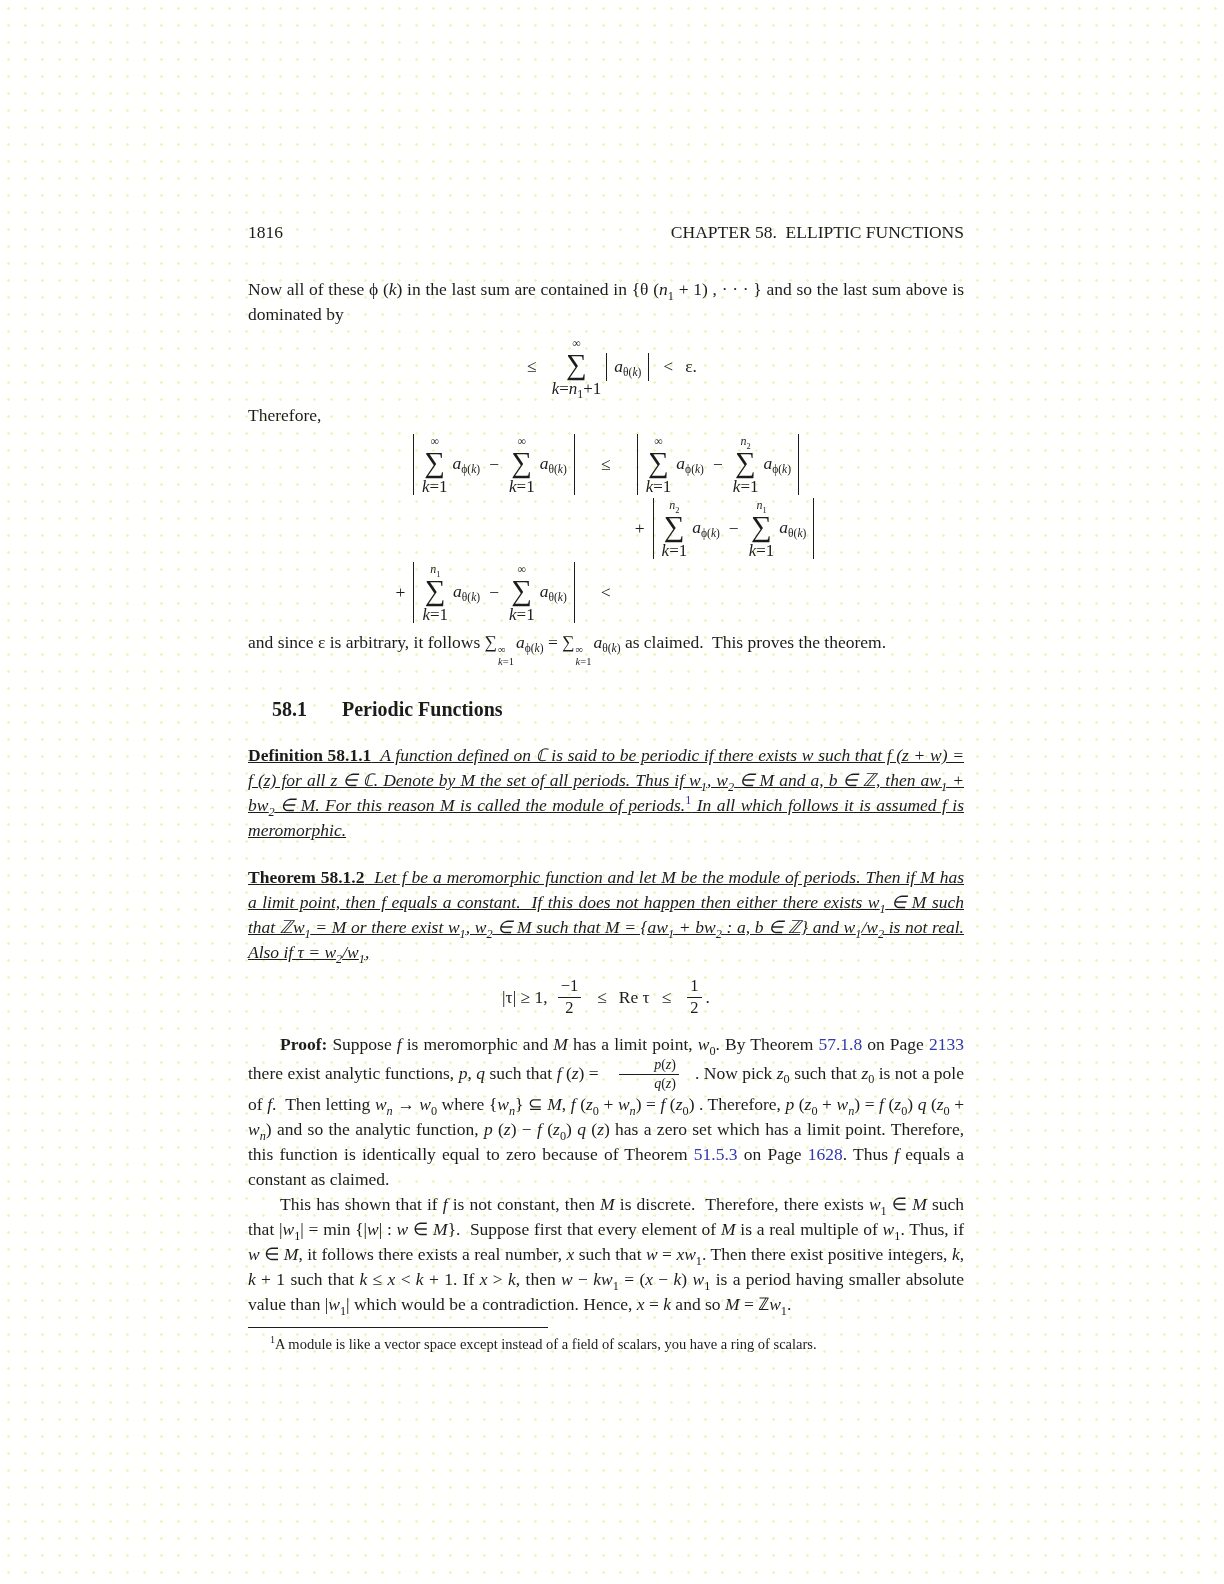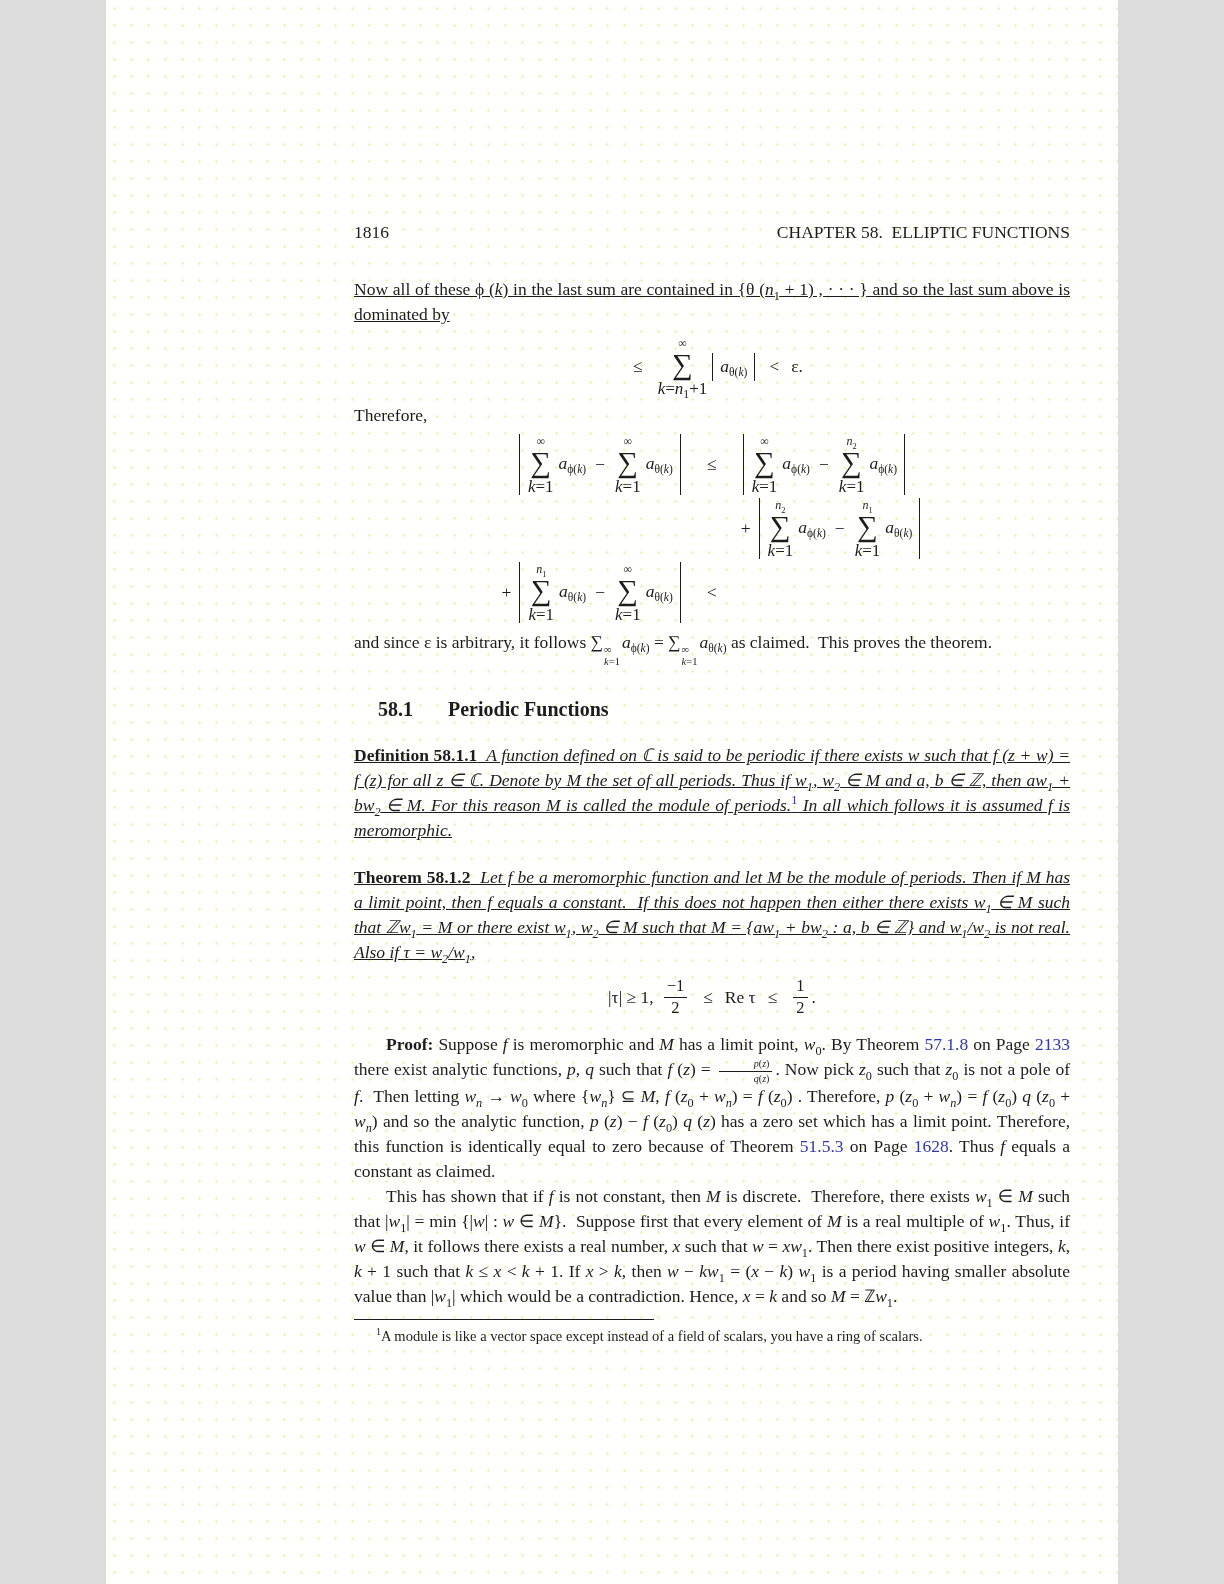--- a/index.html
+++ b/index.html
@@ -1,29 +1,29 @@
 <!DOCTYPE html>
 <html><head>
 <meta charset="utf-8">
 <style>
   html,body{margin:0;padding:0;background:#dcdcdc;}
   .page{
-    position:relative;width:1012px;height:1584px;margin:0 auto;
+    position:relative;width:1224px;height:1584px;margin:0 auto;
     background-color:#fffffd;
     background-image:radial-gradient(circle, #f6efb8 1.1px, rgba(255,255,255,0) 1.5px);
     background-size:17px 17px;
     font-family:"Liberation Serif", serif;
     color:#1c1c1c;
     overflow:hidden;
   }
   .content{position:absolute;left:248px;top:222px;width:716px;}
   .header{display:flex;justify-content:space-between;font-size:17.5px;line-height:21px;}
   p{margin:0;}
   .body{font-size:17.5px;line-height:25px;text-align:justify;}
-  .intro{margin-top:34px;text-decoration:underline;}
+  .intro{margin-top:34px;}
   .therefore{margin-top:2px;}
   .conclusion{margin-top:6px;}
   .indent{text-indent:32px;}
 
   
   .eq{display:flex;justify-content:center;align-items:center;font-size:17.5px;margin:9px 0 6px;}
   .eq-tau{margin:12px 0 14px;}
   .rel{margin:0 12px;}
   .v{white-space:nowrap;}
   .sum{display:inline-flex;flex-direction:column;align-items:center;line-height:1;margin:0 3px;font-style:normal;}
@@ -39,21 +39,21 @@
   .plus{margin-right:6px;}
   .eqnarray{display:grid;grid-template-columns:max-content 58px max-content;
             justify-content:center;align-items:center;margin:4px 0 6px;font-size:17.5px;}
   .cell{min-height:64px;display:flex;align-items:center;}
   .cl{justify-content:flex-end;}
   .cm{justify-content:center;}
   .cr{justify-content:flex-start;}
   .frac{display:inline-flex;flex-direction:column;align-items:center;line-height:1.15;margin:0 4px;font-size:16.5px;}
   .frac .fn{border-bottom:1.3px solid #1c1c1c;padding:0 3px 1px;}
   .frac .fd{padding-top:1px;}
-  .fsm{font-size:10px;vertical-align:middle;margin:0 3px;display:inline-flex;justify-content:space-between;}
+  .fsm{font-size:14px;vertical-align:middle;margin:0 16px;display:inline-flex;justify-content:space-between;}
   .il{display:inline-flex;flex-direction:column;align-items:flex-start;font-size:10.5px;line-height:1.1;vertical-align:-5px;margin:0 2px 0 1px;}
 
   
   .section{font-size:20px;font-weight:bold;margin:26px 0 8px;padding-left:24px;line-height:32px;}
   .section .sn{margin-right:35px;}
 
   
   .thmpara{font-style:italic;text-decoration:underline;}
   .definition{margin-top:18px;}
   .theorem{margin-top:22px;}

